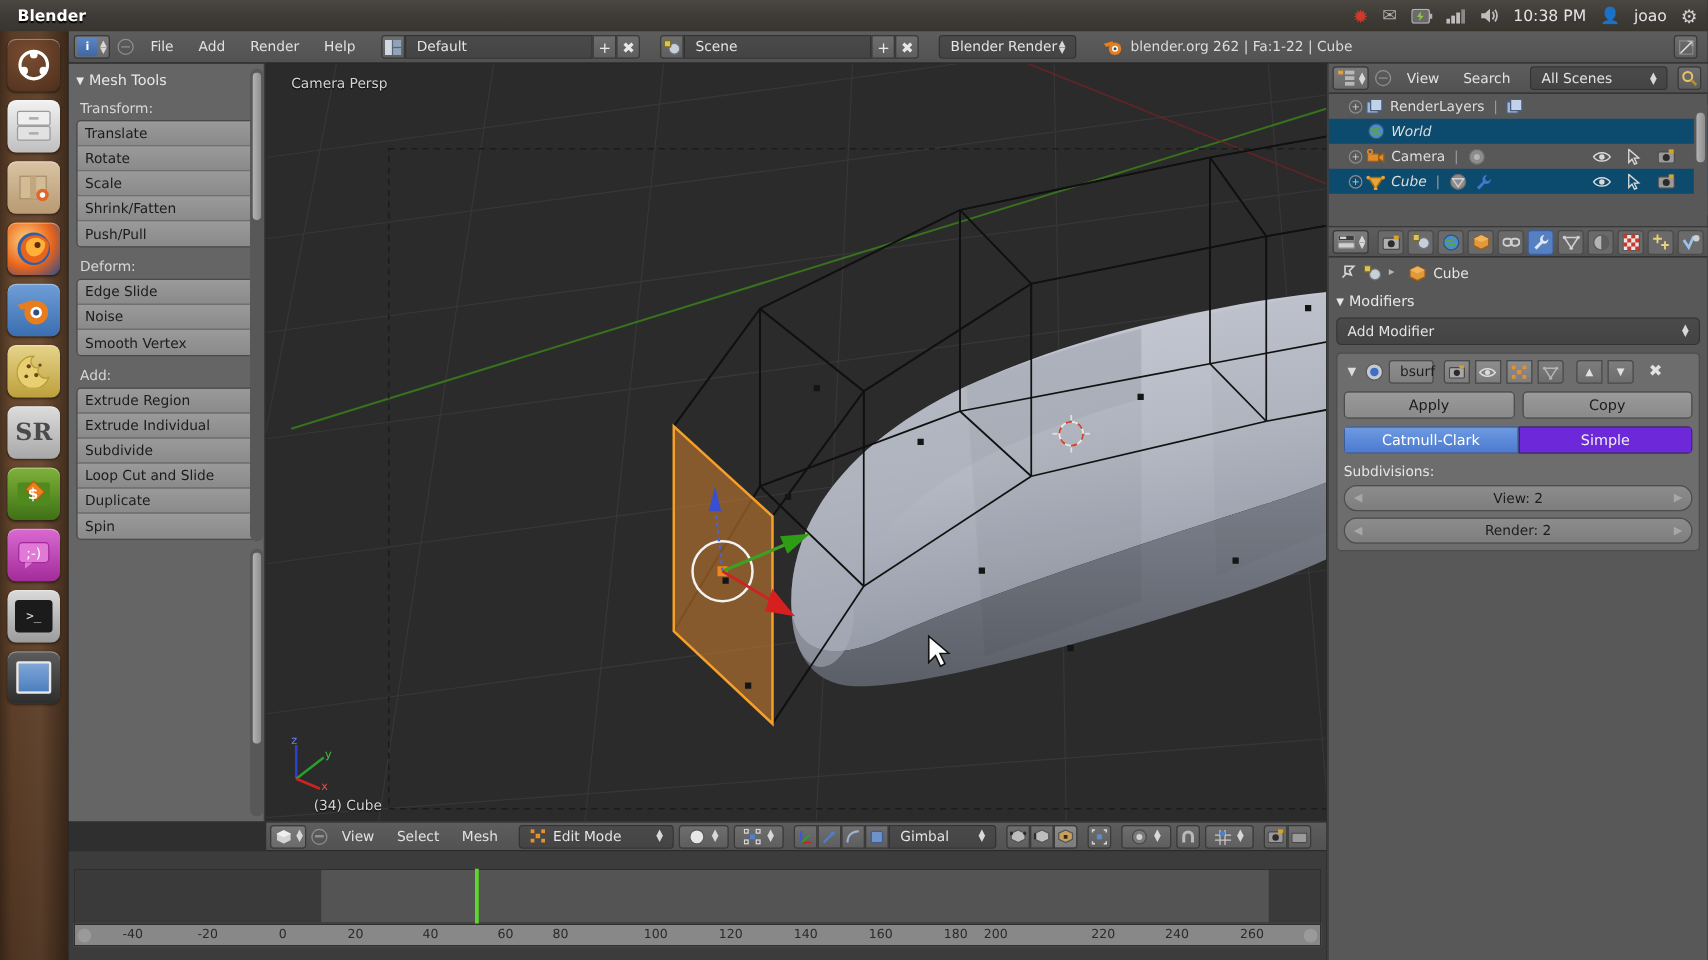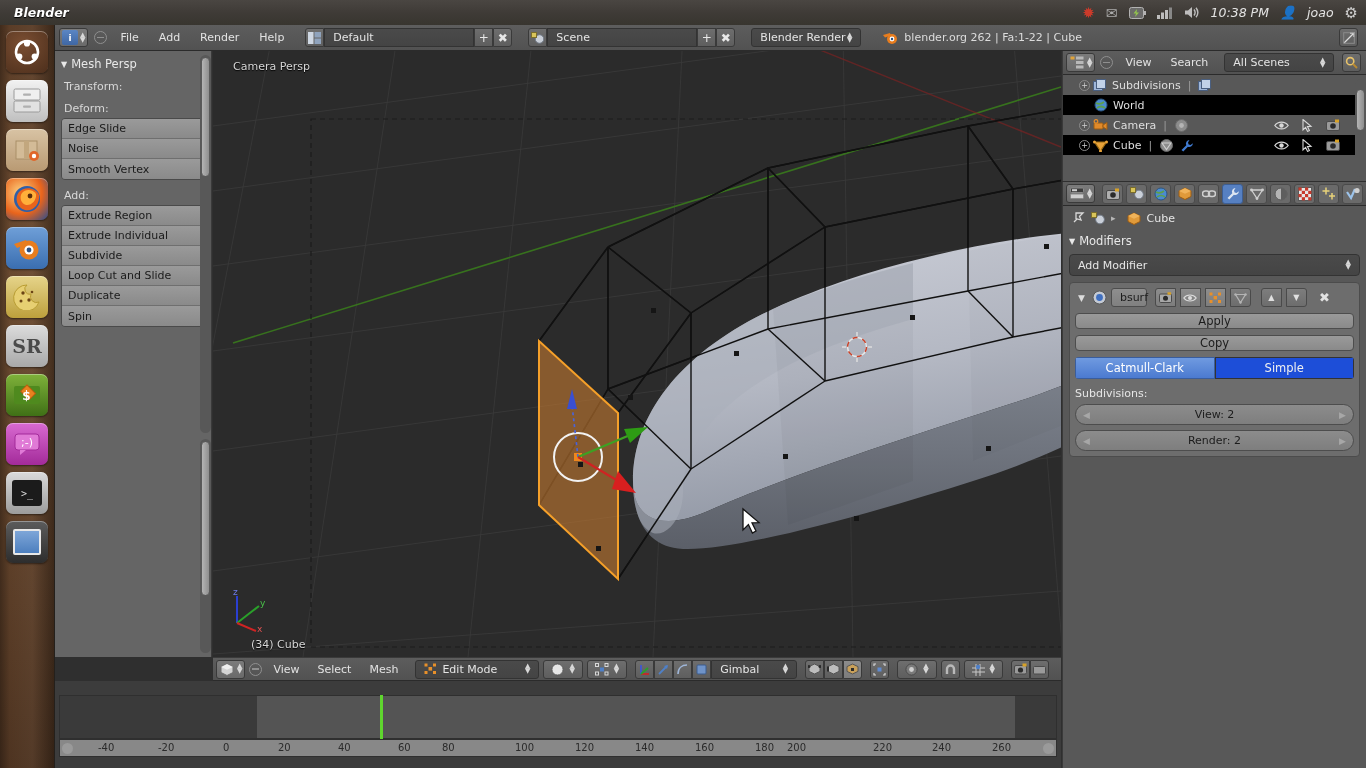--- a/index.html
+++ b/index.html
@@ -9,21 +9,21 @@
     font-size: 11px;
     background:#3c3b37;
     color:#e0e0e0;
     -webkit-font-smoothing: antialiased;
   }
 
   
   #unity-panel {
     position:absolute; left:0; top:0; width:1366px; height:25px;
     background: linear-gradient(to bottom,#4a4642 0%, #3f3b37 50%, #38352f 100%);
-    display:flex; align-items:center;font-style:italic;
+    display:flex; align-items:center;
   }
   #unity-panel .app-title {
     color:#fff; font-weight:bold; font-size:12.5px; margin-left:14px;
     text-shadow:0 1px 1px #000;
   }
   #unity-indicators {
     margin-left:auto; display:flex; align-items:center; gap:11px;
     padding-right:8px; color:#ddd; font-size:12px;
   }
   #unity-indicators .ind { display:flex; align-items:center; opacity:.92; }
@@ -166,21 +166,21 @@
 
   
   #outliner{
     position:absolute; left:1007px; top:26px; width:304px; height:130px;
     background:#585858; border-left:1px solid #3a3a3a;
   }
   #outliner-header{ height:24px; background:linear-gradient(#5d5d5d,#525252);
     border-bottom:1px solid #2b2b2b; display:flex; align-items:center; padding:0 3px; gap:5px;}
   .otl-row{ height:20px; display:flex; align-items:center; color:#dedede; font-size:11px;
     padding-left:16px; position:relative;}
-  .otl-row.alt{ background:#000000; }
+  .otl-row.alt{ background:#0c4a6e;font-style:italic; }
   .otl-row .expand{ width:11px;height:11px;border-radius:50%; border:1px solid #8a8a8a;
     font-size:8px; display:flex;align-items:center;justify-content:center; color:#cfcfcf; margin-right:3px;}
   .otl-icons{ position:absolute; right:26px; display:flex; gap:13px; align-items:center;}
 
   
   #properties{
     position:absolute; left:1007px; top:157px; width:304px; height:586px;
     background:#585858; border-left:1px solid #3a3a3a;
   }
   #prop-tabs{
@@ -195,21 +195,21 @@
   .mod-box{ background:#6d6d6d; border:1px solid #4c4c4c; border-radius:4px; padding:5px; }
   .mod-top{ display:flex; align-items:center; gap:4px; margin-bottom:6px;}
   .namefield{ background:linear-gradient(#8e8e8e,#808080); border:1px solid #4d4d4d; border-radius:3px;
     color:#1e1e1e; font-size:11px; padding:2px 8px; height:19px; display:flex;align-items:center;}
   .modicon{ width:21px;height:19px; background:linear-gradient(#7d7d7d,#6d6d6d); border:1px solid #4a4a4a;
     display:flex;align-items:center;justify-content:center; font-size:11px;}
   .modicon.on{ background:linear-gradient(#8d8d8d,#7d7d7d);}
   .wide-btn{ flex:1; height:22px; background:linear-gradient(#9a9a9a,#8a8a8a); border:1px solid #4d4d4d;
     border-radius:4px; color:#1c1c1c; font-size:11.5px; display:flex;align-items:center;justify-content:center;}
   .seg{ flex:1; height:22px; display:flex;align-items:center;justify-content:center; font-size:11.5px;
-    color:#f0f0f0; background:#1d4ed8; border:1px solid #333;}
+    color:#f0f0f0; background:#6d28d9; border:1px solid #333;}
   .seg.active{ background:linear-gradient(#6f9ae0,#4b7ad0); color:#fff; border-color:#3a5d9c;}
   .numfield{ height:21px; background:linear-gradient(#8c8c8c,#7e7e7e); border:1px solid #4d4d4d;
     border-radius:11px; color:#1c1c1c; font-size:11px;
     display:flex; align-items:center; justify-content:space-between; padding:0 7px;}
   .numfield .ar{ color:#a7a7a7; font-size:9px;}
   .chk{ width:14px;height:14px; border-radius:3px; border:1px solid #3d3d3d;
     display:flex;align-items:center;justify-content:center; font-size:10px;}
   .chk.on{ background:linear-gradient(#8e8e8e,#7e7e7e); color:#f4f4f4;}
   .chk.off{ background:#4a4a4a; }
   .cap{ color:#e6e6e6; font-size:11px; }
@@ -385,24 +385,31 @@
       <svg width="12" height="12" viewBox="0 0 12 12">
           <path d="M1 11 L11 1 M7 1 H11 V5" stroke="#dcdcdc" fill="none" stroke-width="1.3"></path>
           <rect x="0.7" y="0.7" width="10.6" height="10.6" fill="none" stroke="#8b8b8b"></rect>
         </svg>
     </span>
   </div>
 
   <div id="toolshelf">
     <div class="panel-title">
       <span class="tri">▼</span>
-      <span>Mesh Persp</span>
+      <span>Mesh Tools</span>
     </div>
 
     <div class="sub-label">Transform:</div>
+    <div class="tool-group">
+      <div class="tool-btn">Translate</div>
+      <div class="tool-btn">Rotate</div>
+      <div class="tool-btn">Scale</div>
+      <div class="tool-btn">Shrink/Fatten</div>
+      <div class="tool-btn">Push/Pull</div>
+    </div>
 
     <div class="sub-label">Deform:</div>
     <div class="tool-group">
       <div class="tool-btn">Edge Slide</div>
       <div class="tool-btn">Noise</div>
       <div class="tool-btn">Smooth Vertex</div>
     </div>
 
     <div class="sub-label">Add:</div>
     <div class="tool-group">
@@ -827,21 +834,21 @@
           </svg>
       </span>
     </div>
 
     <div class="otl-row">
       <span class="expand">+</span>
       <svg width="14" height="13" viewBox="0 0 14 13" style="margin-right:5px;">
           <rect x="0.5" y="2.5" width="9" height="9" fill="#9fb6d8" stroke="#4a5f80"></rect>
           <rect x="3.5" y="0.5" width="9" height="9" fill="#c2d2e8" stroke="#4a5f80"></rect>
         </svg>
-      <span>Subdivisions</span>
+      <span>RenderLayers</span>
       <span style="margin:0 7px;color:#9a9a9a;">|</span>
       <svg width="14" height="13" viewBox="0 0 14 13">
           <rect x="0.5" y="2.5" width="9" height="9" fill="#9fb6d8" stroke="#4a5f80"></rect>
           <rect x="3.5" y="0.5" width="9" height="9" fill="#c2d2e8" stroke="#4a5f80"></rect>
         </svg>
     </div>
 
     <div class="otl-row alt" style="padding-left:31px;">
       <svg width="14" height="14" viewBox="0 0 14 14" style="margin-right:5px;">
           <circle cx="7" cy="7" r="6" fill="#4b8bd0" stroke="#2d5580"></circle>
@@ -1072,21 +1079,21 @@
                 <circle cx="1.5" cy="2.5" r="1.2" fill="#b4b4b4"></circle>
                 <circle cx="11.5" cy="2.5" r="1.2" fill="#b4b4b4"></circle>
                 <circle cx="6.5" cy="10.5" r="1.2" fill="#b4b4b4"></circle>
               </svg>
           </span>
           <span class="modicon" style="margin-left:6px;border-radius:3px 0 0 3px;font-size:8px;">▲</span>
           <span class="modicon" style="border-radius:0 3px 3px 0;font-size:8px;">▼</span>
           <span style="margin-left:8px;color:#e2e2e2;font-size:13px;">✖</span>
         </div>
 
-        <div style="display:flex;gap:6px;margin-bottom:6px;flex-direction:column;">
+        <div style="display:flex;gap:6px;margin-bottom:6px;">
           <div class="wide-btn">Apply</div>
           <div class="wide-btn">Copy</div>
         </div>
 
         <div style="display:flex;margin-bottom:8px;border-radius:4px;overflow:hidden;">
           <div class="seg active">Catmull-Clark</div>
           <div class="seg">Simple</div>
         </div>
 
         <div style="display:flex;gap:10px;">

